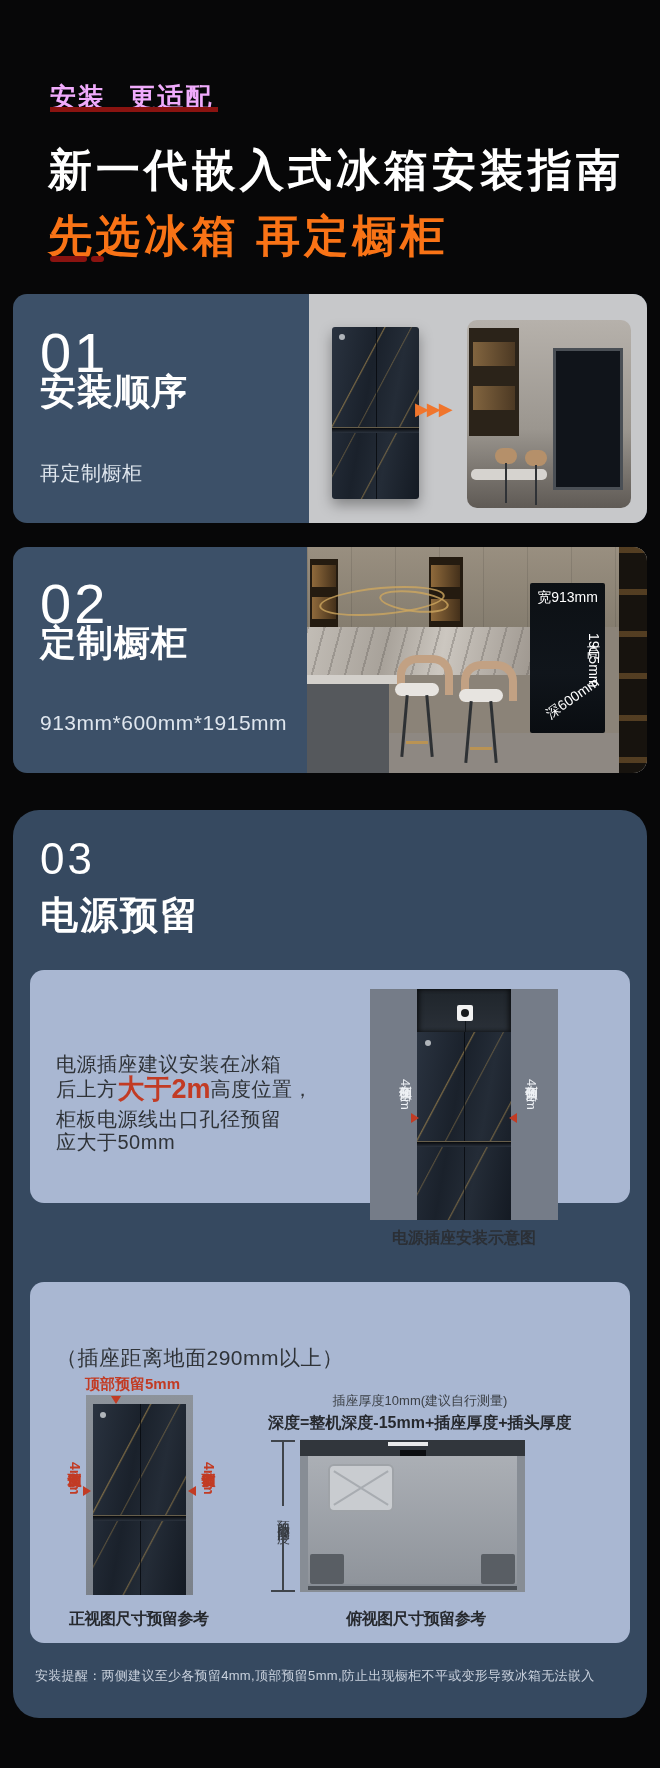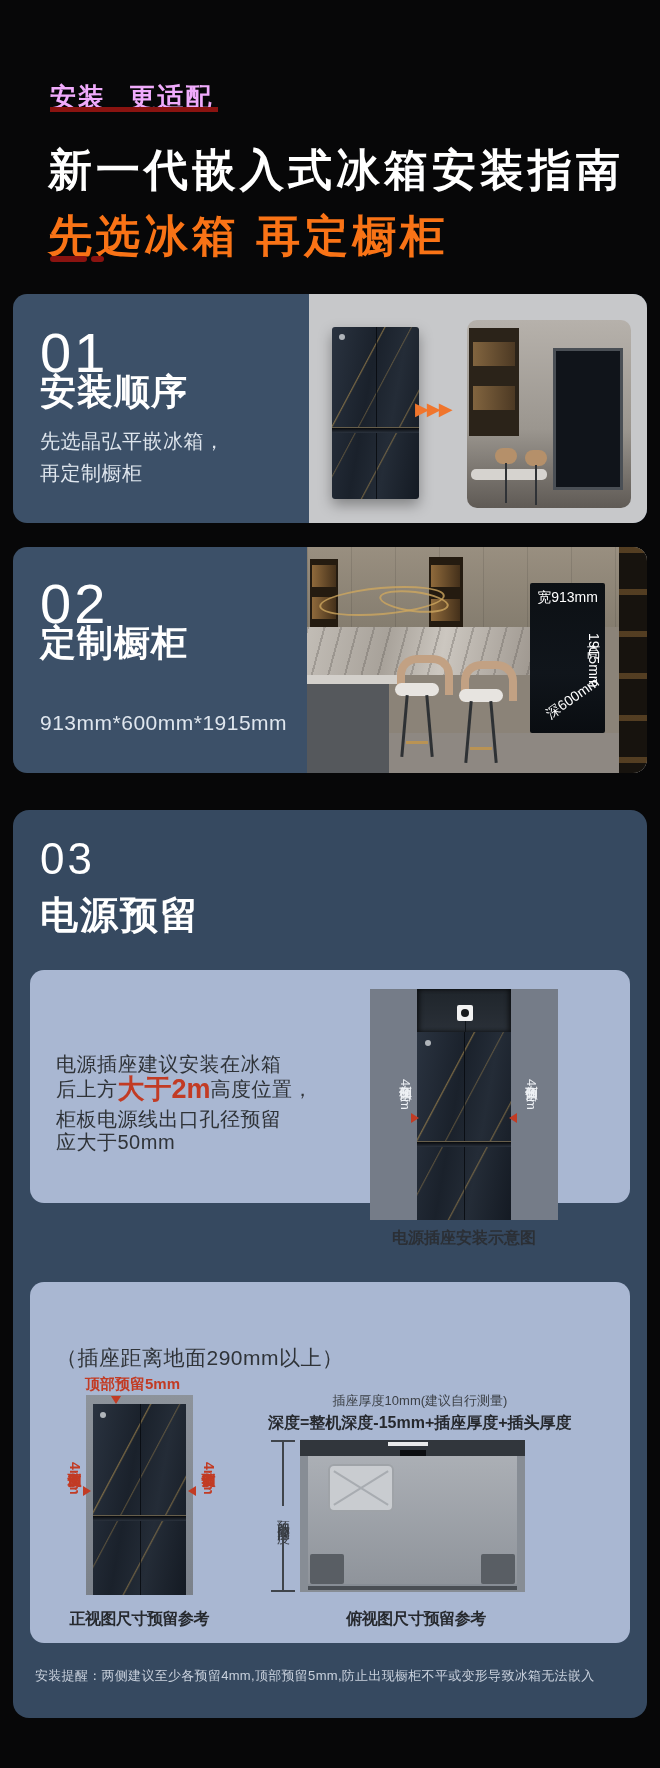--- a/index.html
+++ b/index.html
@@ -14,21 +14,21 @@
   .title1{left:48px;top:141px;font-size:44px;font-weight:700;color:#ffffff;letter-spacing:4px;white-space:nowrap;}
   .title2{left:48px;top:207px;font-size:44px;font-weight:700;color:#f97316;letter-spacing:4px;white-space:nowrap;}
   .dash{top:256px;height:6px;border-radius:3px;background:var(--accent_red,#8a1310);}
   .dash-a{left:50px;width:37px;}
   .dash-b{left:91px;width:13px;}
 
   
   .card{left:13px;width:634px;border-radius:14px;background:var(--card_blue,#3c5068);}
   #card1{top:294px;height:229px;}
   #card2{top:547px;height:226px;}
-  #card3{top:810px;height:908px;background:var(--section3_blue,#364960);border-radius:16px;}
+  #card3{top:810px;height:908px;background:var(--section3_blue,#364960);border-radius:26px;}
 
   .card-num{left:27px;font-size:56px;font-weight:400;letter-spacing:3px;color:#fff;}
   .card-title{left:27px;font-size:36px;font-weight:600;color:#fff;letter-spacing:1px;}
   .card-body{left:27px;font-size:20px;color:#dfe6ee;letter-spacing:0.5px;white-space:nowrap;}
 
   
   .img-area1{left:296px;top:0;width:338px;height:229px;background:#c7c8ca;border-radius:0 14px 14px 0;overflow:hidden;}
   .fridge{position:absolute;border-radius:3px;
     background:
       linear-gradient(118deg,transparent 29%,rgba(193,156,83,.55) 29.6%,transparent 30.5%,transparent 44%,rgba(193,156,83,.35) 44.5%,transparent 45.3%,transparent 67%,rgba(193,156,83,.45) 67.6%,transparent 68.5%),
@@ -105,21 +105,21 @@
   .tri-left{width:0;height:0;border-top:5px solid transparent;border-bottom:5px solid transparent;border-right:8px solid var(--highlight_red,#c23b24);}
   .tri-down{width:0;height:0;border-left:5px solid transparent;border-right:5px solid transparent;border-top:8px solid var(--highlight_red,#c23b24);}
   .i1-caption{left:334px;top:258px;width:200px;text-align:center;font-size:16px;font-weight:600;color:#2b2f35;}
 
   .i2-h{left:26px;font-size:21px;color:#2f3338;letter-spacing:0.5px;white-space:nowrap;}
   .fv-toplabel{left:55px;top:93px;font-size:15px;font-weight:700;color:var(--highlight_red,#c23b24);white-space:nowrap;}
   .fv-frame{left:56px;top:113px;width:107px;height:200px;background:linear-gradient(#8d939b,#7b818a);}
   .f3{left:7px;top:9px;width:93px;height:191px;border-radius:0;}
   .fv-ll{left:36px;top:180px;font-size:14px;font-weight:600;color:var(--highlight_red,#c23b24);}
   .fv-rl{left:170px;top:180px;font-size:14px;font-weight:600;color:var(--highlight_red,#c23b24);}
-  .fv-caption{left:39px;top:327px;width:140px;text-align:right;font-size:16px;font-weight:700;color:#26292e;letter-spacing:-0.5px;white-space:nowrap;}
+  .fv-caption{left:39px;top:327px;width:140px;text-align:left;font-size:16px;font-weight:700;color:#26292e;letter-spacing:-0.5px;white-space:nowrap;}
 
   .tv-note{left:300px;top:110px;width:180px;text-align:center;font-size:13px;font-weight:500;color:#3c4046;white-space:nowrap;}
   .tv-formula{left:238px;top:131px;width:330px;font-size:16px;font-weight:700;color:#26292e;white-space:nowrap;}
   .tv-img{left:270px;top:158px;width:225px;height:152px;background:#878d95;overflow:hidden;}
   .tv-back{position:absolute;left:0;top:0;width:225px;height:16px;background:#31363c;}
   .tv-white{position:absolute;left:88px;top:2px;width:40px;height:4px;background:#e8e9ea;}
   .tv-plug{position:absolute;left:100px;top:10px;width:26px;height:9px;background:#0c0e11;}
   .tv-body{position:absolute;left:8px;top:16px;width:209px;height:128px;background:linear-gradient(#abafb5,#8f949b);}
   .tv-cover{position:absolute;left:28px;top:24px;width:62px;height:44px;background:#c9ccd0;border:2px solid #9fa3a8;border-radius:6px;}
   .tv-cover::before,.tv-cover::after{content:"";position:absolute;left:50%;top:50%;width:64px;height:2px;background:#a8acb1;}
@@ -145,21 +145,20 @@
     <div class="abs eyebrow-line"></div>
     <div class="abs title1">新一代嵌入式冰箱安装指南</div>
     <div class="abs title2">先选冰箱 再定橱柜</div>
     <div class="abs dash dash-a"></div>
     <div class="abs dash dash-b"></div>
   </div>
 
   <div class="abs card" id="card1">
     <div class="abs card-num" style="top:26px">01</div>
     <div class="abs card-title" style="top:74px">安装顺序</div>
-    <div class="abs card-body" style="top:134px">先选晶弘平嵌冰箱，</div>
     <div class="abs card-body" style="top:166px">再定制橱柜</div>
 
     <div class="abs img-area1">
       <div class="fridge f1">
         <div class="fridge-logo"></div>
       </div>
       <div class="abs arrows">▶▶▶</div>
       <div class="abs k1-photo">
         <div class="k1-winecab">
           <div class="k1-shelfglow" style="top:14px"></div>

